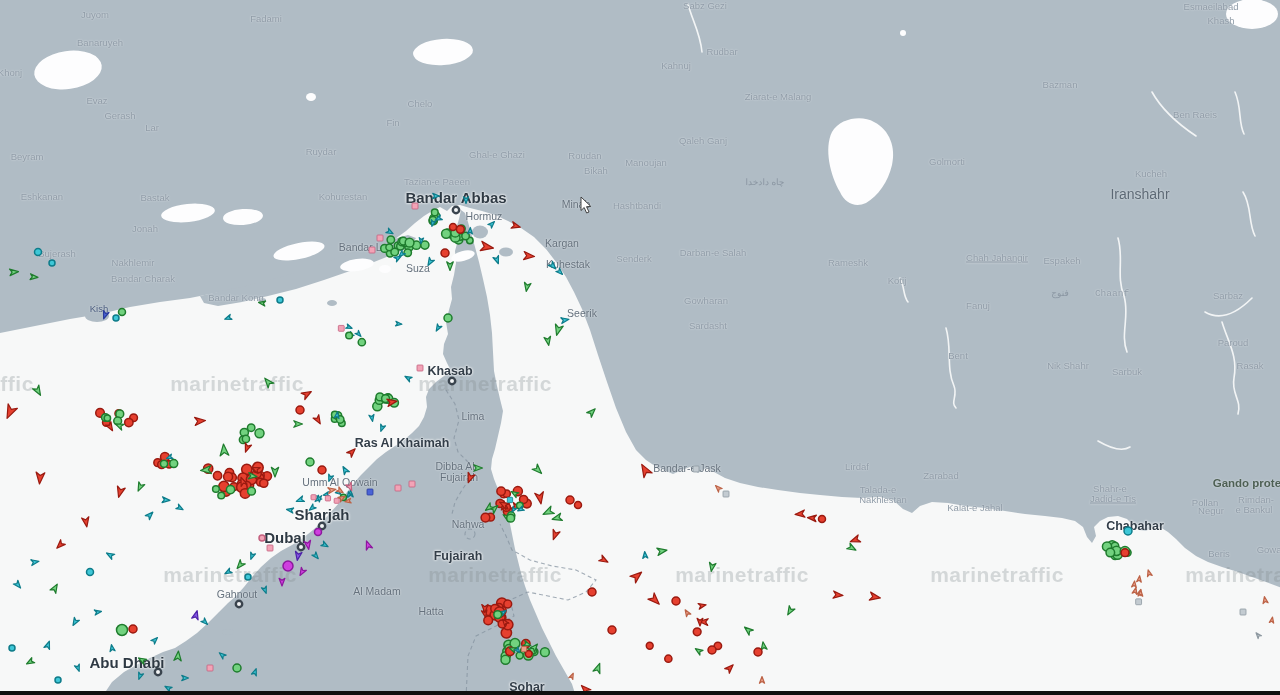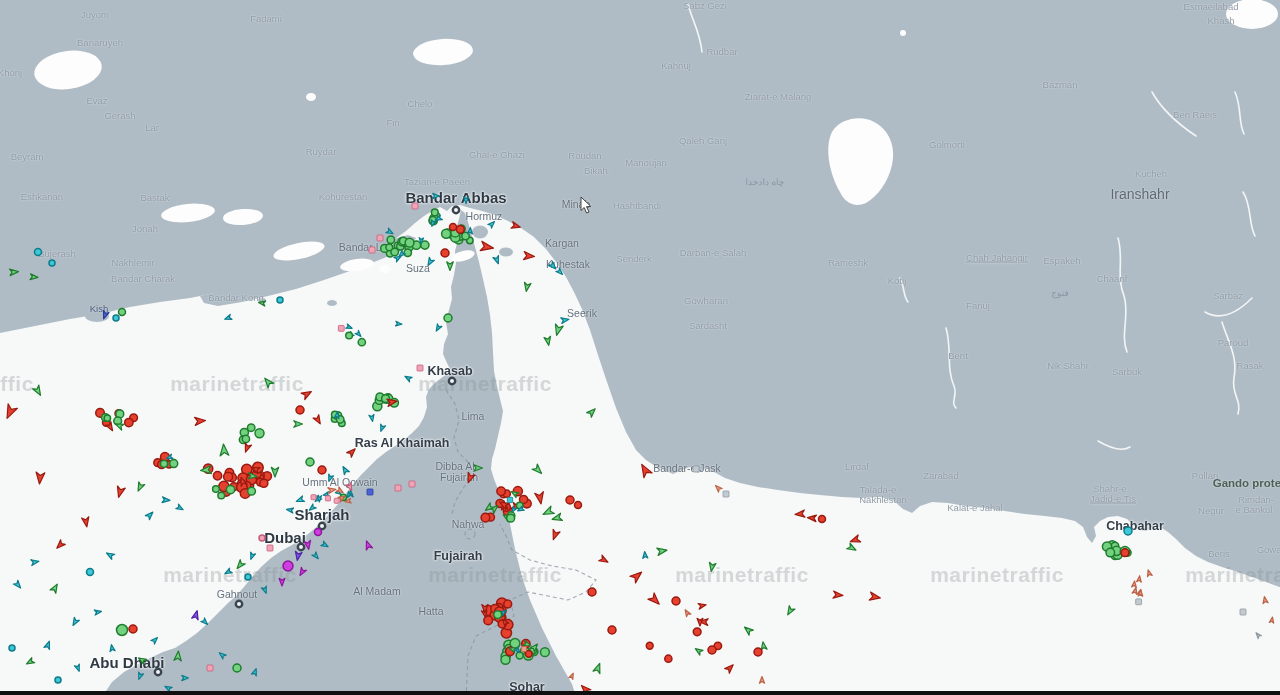--- a/index.html
+++ b/index.html
@@ -121,39 +121,39 @@
       <div class="lbl s" style="left: 634px; top: 258px;">Senderk</div>
       <div class="lbl s" style="left: 706px; top: 300px;">Gowharan</div>
       <div class="lbl s" style="left: 708px; top: 325px;">Sardasht</div>
       <div class="lbl s" style="left: 848px; top: 262px;">Rameshk</div>
       <div class="lbl s" style="left: 897px; top: 280px;">Kotij</div>
       <div class="lbl s" style="left: 997px; top: 257px; text-decoration: underline;">Chah Jahangir</div>
       <div class="lbl s" style="left: 1062px; top: 260px;">Espakeh</div>
       <div class="lbl ar" style="left: 1060px; top: 293px;">فنوج</div>
       <div class="lbl s" style="left: 978px; top: 305px;">Fanuj</div>
       <div class="lbl s" style="left: 958px; top: 355px;">Bent</div>
-      <div class="lbl s" style="left: 1112px; top: 278px;">Chaanf</div>
+      <div class="lbl s" style="left: 1112px; top: 293px; font-family: Liberation Mono, monospace;">Chaanf</div>
       <div class="lbl s" style="left: 1228px; top: 295px;">Sarbaz</div>
       <div class="lbl s" style="left: 1233px; top: 342px;">Paroud</div>
       <div class="lbl s" style="left: 1250px; top: 365px;">Rasak</div>
       <div class="lbl s" style="left: 1068px; top: 365px;">Nik Shahr</div>
       <div class="lbl s" style="left: 1127px; top: 371px;">Sarbuk</div>
-      <div class="lbl s" style="left: 947px; top: 144px;">Golmorti</div>
+      <div class="lbl s" style="left: 947px; top: 161px;">Golmorti</div>
       <div class="lbl s" style="left: 1060px; top: 84px;">Bazman</div>
       <div class="lbl s" style="left: 1195px; top: 114px;">Ben Raeis</div>
       <div class="lbl s" style="left: 1151px; top: 173px;">Kucheh</div>
       <div class="lbl m2" style="left: 1140px; top: 194px;">Iranshahr</div>
       <div class="lbl s" style="left: 1211px; top: 6px;">Esmaeilabad</div>
       <div class="lbl s" style="left: 1221px; top: 20px;">Khash</div>
       <div class="lbl s" style="left: 857px; top: 466px;">Lirdaf</div>
       <div class="lbl s" style="left: 941px; top: 475px;">Zarabad</div>
       <div class="lbl s" style="left: 878px; top: 489px;">Talada-e</div>
       <div class="lbl s" style="left: 883px; top: 499px;">Nakhlestan</div>
       <div class="lbl s" style="left: 975px; top: 507px;">Kalat-e Jahal</div>
-      <div class="lbl s" style="left: 1205px; top: 475px;">Pollan</div>
+      <div class="lbl s" style="left: 1205px; top: 502px;">Pollan</div>
       <div class="lbl s" style="left: 1211px; top: 510px;">Negur</div>
       <div class="lbl s" style="left: 1256px; top: 499px;">Rimdan-</div>
       <div class="lbl s" style="left: 1254px; top: 509px;">e Bankul</div>
       <div class="lbl s" style="left: 1110px; top: 488px;">Shahr-e</div>
       <div class="lbl s" style="left: 1113px; top: 498px; text-decoration: underline;">Jadid-e Tis</div>
       <div class="lbl s" style="left: 1219px; top: 553px;">Beris</div>
       <div class="lbl s" style="left: 1272px; top: 549px;">Gowatr</div>
       <div class="lbl prot" style="left: 1252px; top: 483px;">Gando protect</div>
       <div class="lbl s" style="left: 143px; top: 278px;">Bandar Charak</div>
       <div class="lbl s" style="left: 236px; top: 297px;">Bandar Kong</div>

